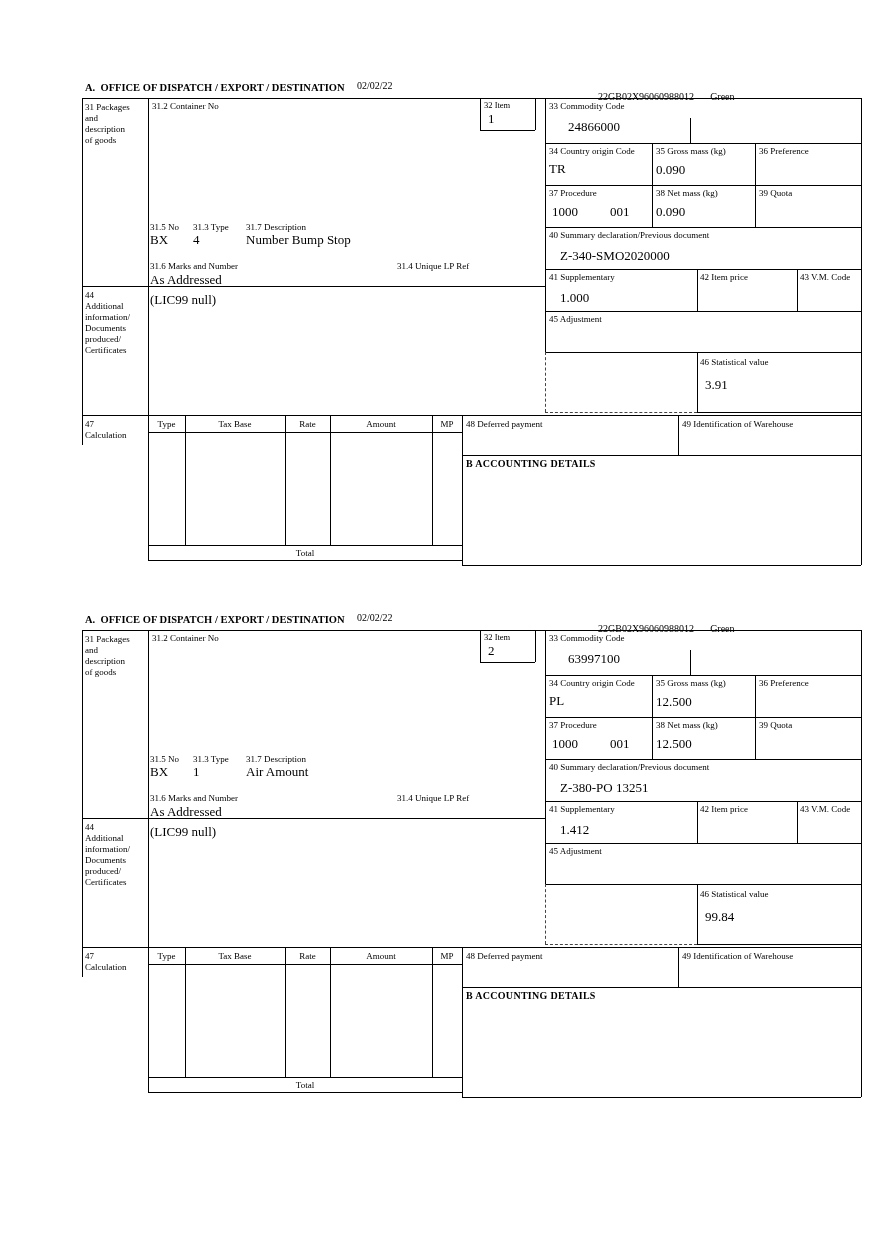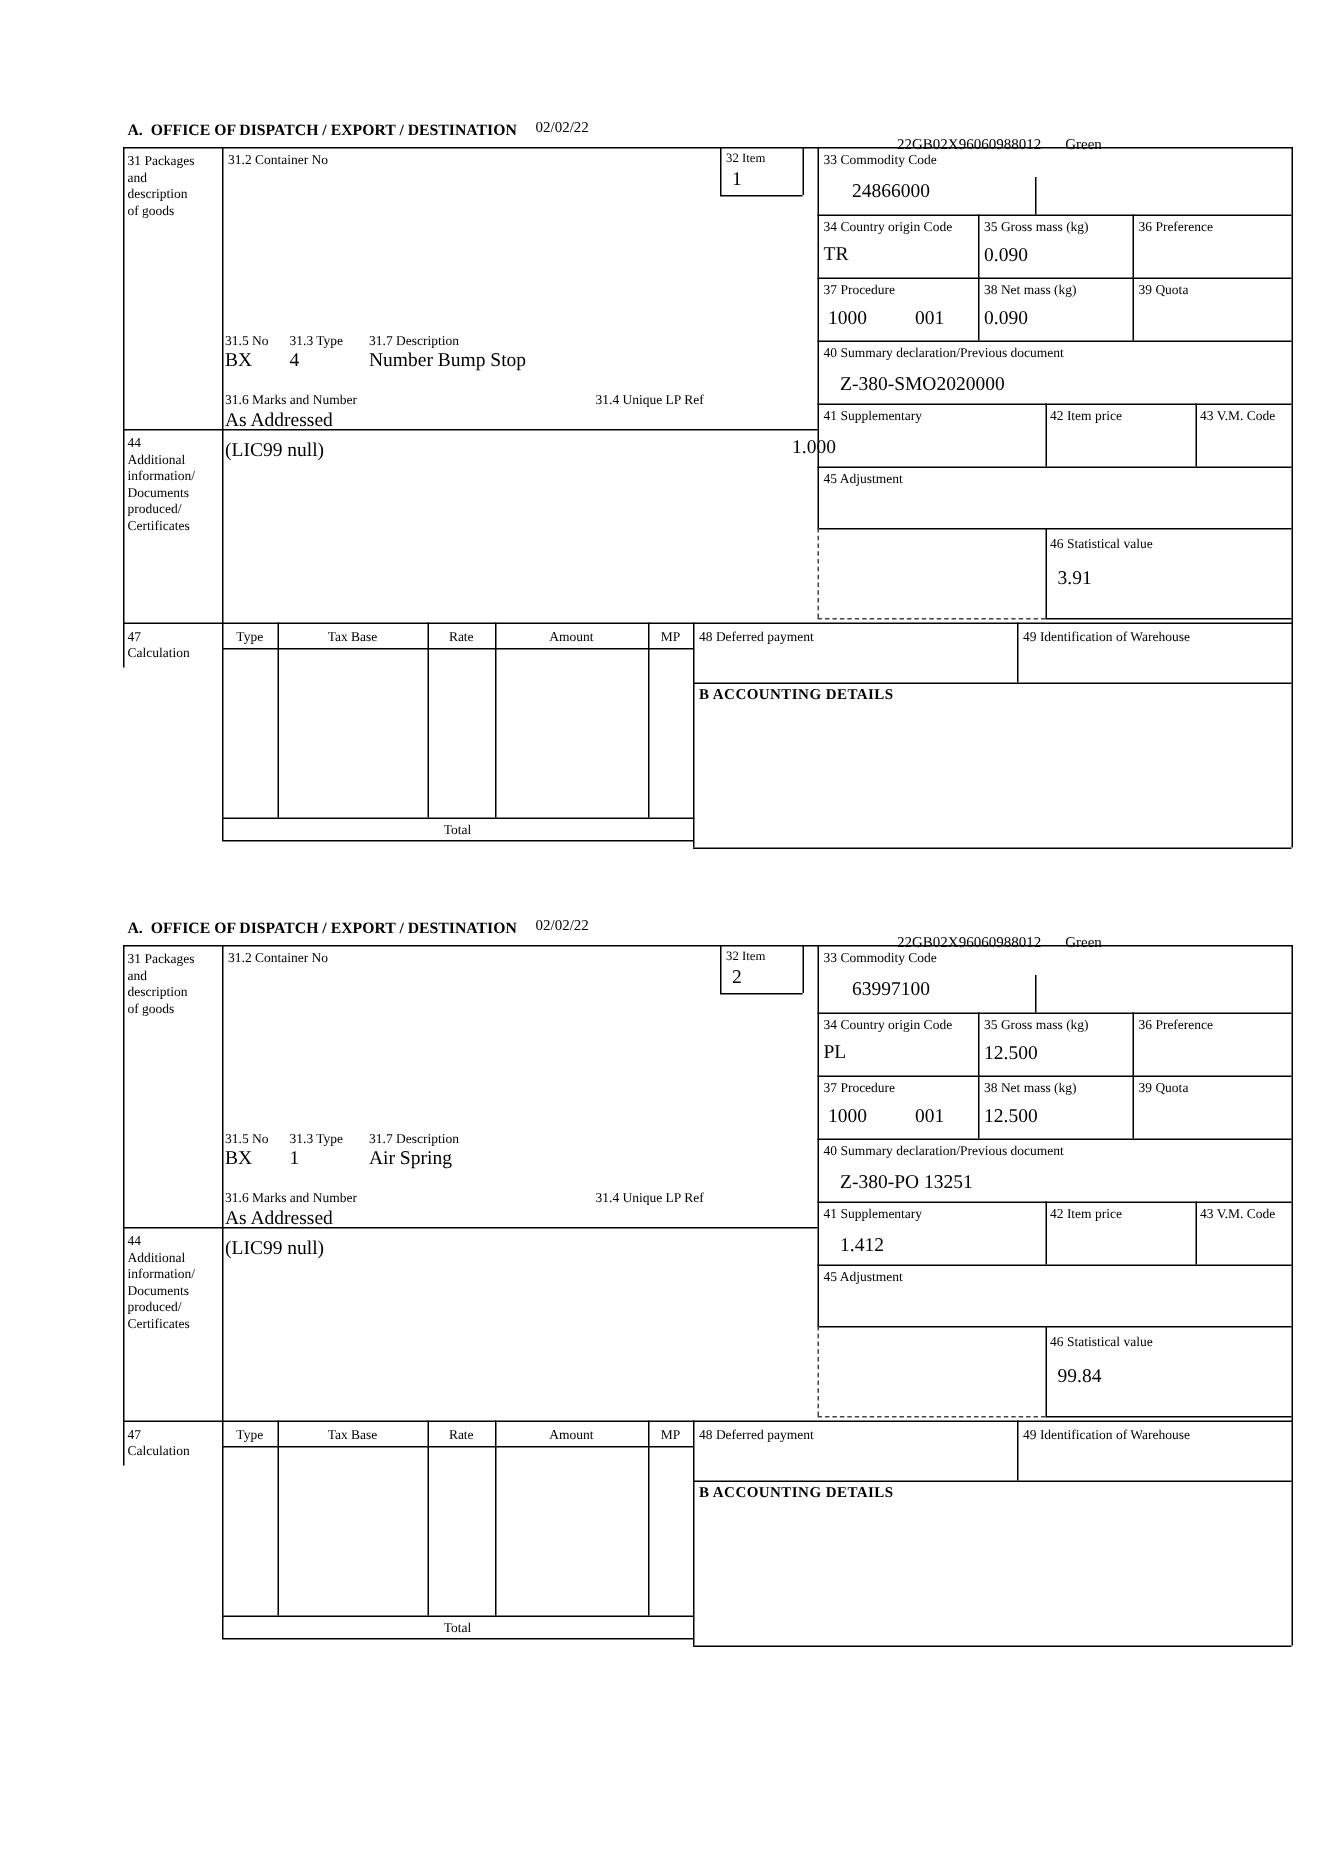--- a/index.html
+++ b/index.html
@@ -110,24 +110,24 @@
   <div class="lbl" style="left:759px;top:66px">36 Preference</div>
 
   <div class="lbl" style="left:549px;top:108px">37 Procedure</div>
   <div class="val" style="left:552px;top:124px">1000</div>
   <div class="val" style="left:610px;top:124px">001</div>
   <div class="lbl" style="left:656px;top:108px">38 Net mass (kg)</div>
   <div class="val" style="left:656px;top:124px">0.090</div>
   <div class="lbl" style="left:759px;top:108px">39 Quota</div>
 
   <div class="lbl" style="left:549px;top:150px">40 Summary declaration/Previous document</div>
-  <div class="val" style="left:560px;top:168px">Z-380-SMO2020000</div>
+  <div class="val" style="left:560px;top:168px">Z-340-SMO2020000</div>
 
   <div class="lbl" style="left:549px;top:192px">41 Supplementary</div>
-  <div class="val" style="left:528px;top:210px">1.000</div>
+  <div class="val" style="left:560px;top:210px">1.000</div>
   <div class="lbl" style="left:700px;top:192px">42 Item price</div>
   <div class="lbl" style="left:800px;top:192px">43 V.M. Code</div>
 
   <div class="lbl" style="left:549px;top:234px">45 Adjustment</div>
 
   <div class="lbl" style="left:700px;top:277px">46 Statistical value</div>
   <div class="val" style="left:705px;top:297px">3.91</div>
 
   <div class="colhdr" style="left:148px;top:339px;width:37px">Type</div>
   <div class="colhdr" style="left:185px;top:339px;width:100px">Tax Base</div>
@@ -203,21 +203,21 @@
 
   <div class="lbl" style="left:152px;top:21px">31.2 Container No</div>
   <div class="lbl" style="left:484px;top:20px;font-size:8.5px">32 Item</div>
   <div class="val" style="left:488px;top:31px">2</div>
 
   <div class="lbl" style="left:150px;top:142px">31.5 No</div>
   <div class="lbl" style="left:193px;top:142px">31.3 Type</div>
   <div class="lbl" style="left:246px;top:142px">31.7 Description</div>
   <div class="val" style="left:150px;top:152px">BX</div>
   <div class="val" style="left:193px;top:152px">1</div>
-  <div class="val" style="left:246px;top:152px">Air Spring</div>
+  <div class="val" style="left:246px;top:152px">Air Amount</div>
 
   <div class="lbl" style="left:150px;top:181px">31.6 Marks and Number</div>
   <div class="lbl" style="left:397px;top:181px">31.4 Unique LP Ref</div>
   <div class="val" style="left:150px;top:192px">As Addressed</div>
 
   <div class="val" style="left:150px;top:212px">(LIC99 null)</div>
 
   <div class="lbl" style="left:549px;top:21px">33 Commodity Code</div>
   <div class="val" style="left:568px;top:39px">63997100</div>
 

